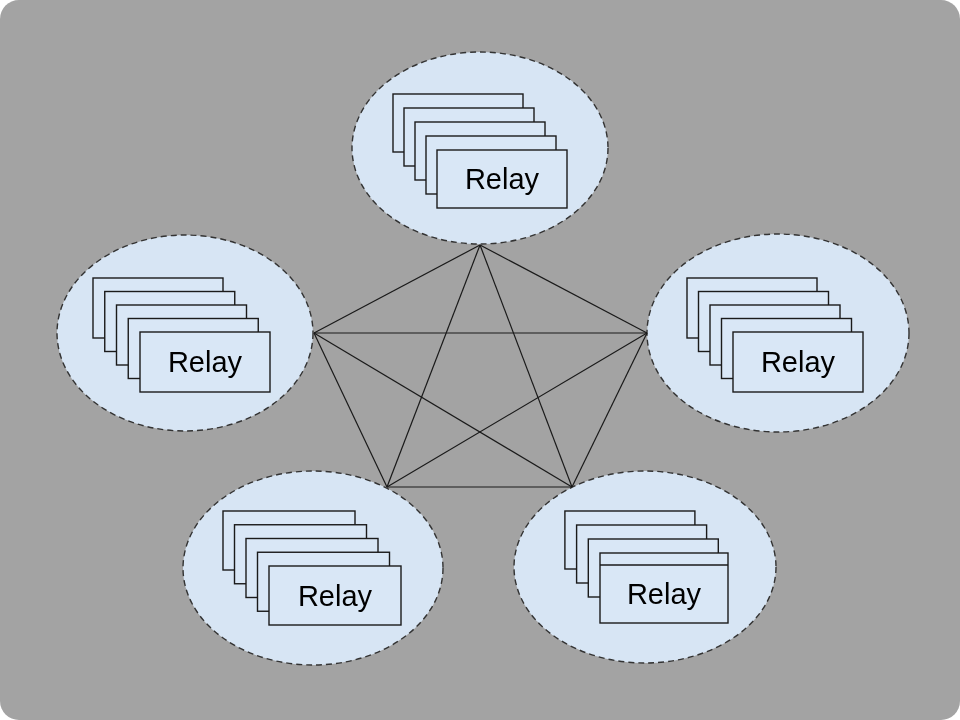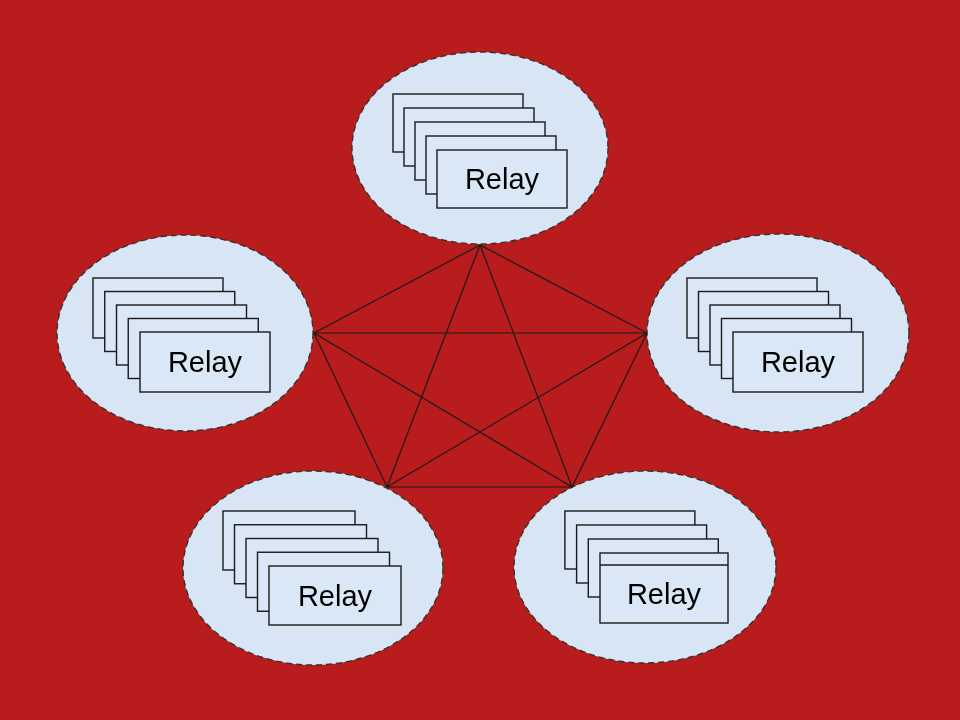--- a/index.html
+++ b/index.html
@@ -4,23 +4,24 @@
 <style>
   html, body {
     margin: 0;
     padding: 0;
     background: #ffffff;
   }
   .canvas {
     position: relative;
     width: 960px;
     height: 720px;
-    background: #b91c1c;
+    background: #a3a3a3;
     overflow: hidden;
     font-family: "Liberation Sans", sans-serif;
+    border-radius: 19px;
   }
   svg { display: block; }
   .relay-label {
     font-family: "Liberation Sans", sans-serif;
     font-size: 29px;
     fill: #000000;
   }
 </style>
 </head>
 <body>

